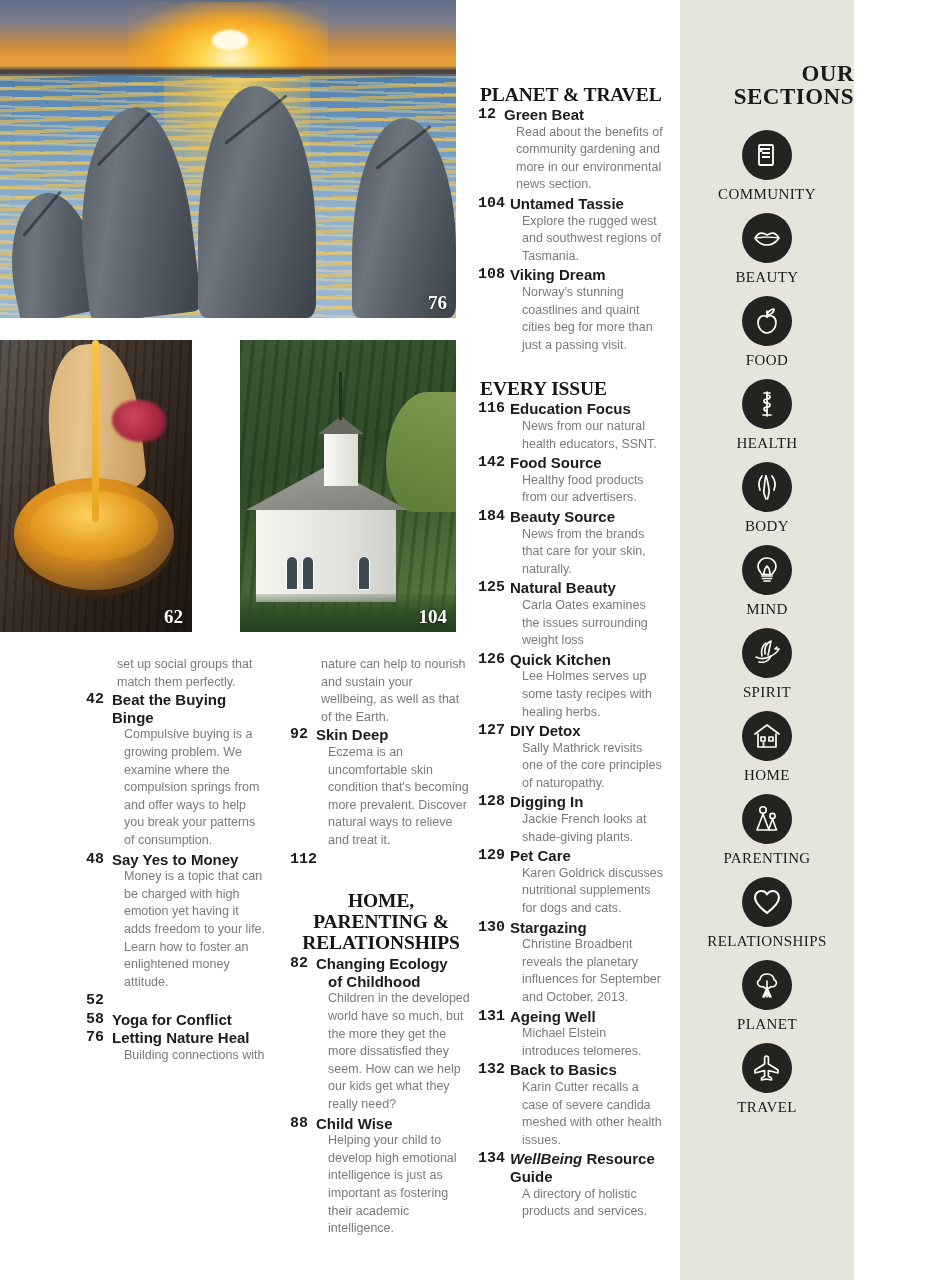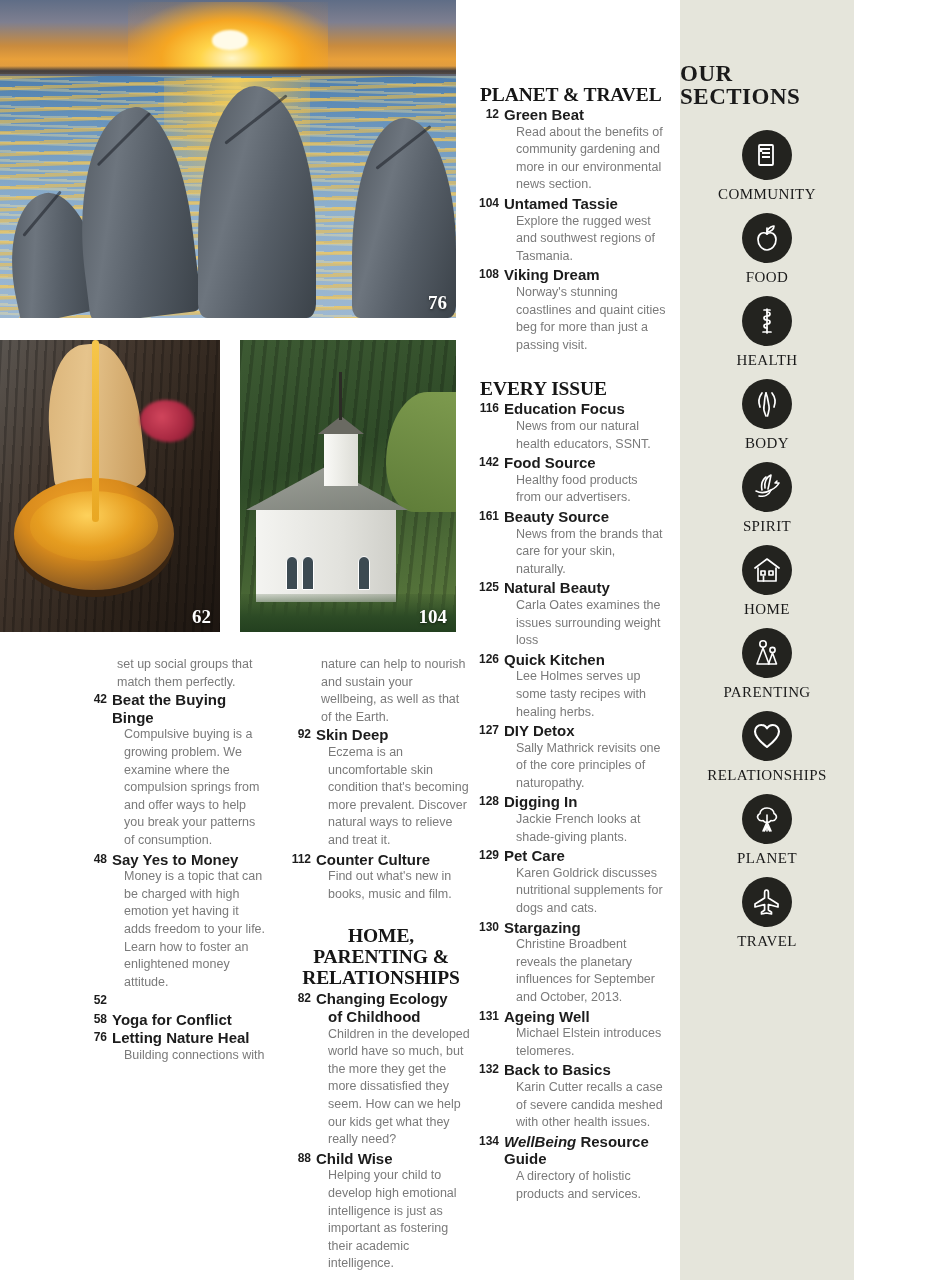--- a/index.html
+++ b/index.html
@@ -15,21 +15,21 @@
   
   #sections-sidebar {
     position:absolute; left:680px; top:0; width:174px; height:1280px;
     background:#e5e5db;
   }
   .sections-title {
     font-family:"Liberation Serif", serif;
     font-weight:bold;
     font-size:23px;
     letter-spacing:0.5px;
-    text-align:left;
+    text-align:right;
     color:#1a1a1a;
     line-height:1.0;
     margin-top:62px;
   }
   .sections-title span { display:block; }
   .section-list { margin-top:22px; }
   .section-item {
     display:flex; flex-direction:column; align-items:center;
     margin-bottom:10px;
   }
@@ -96,21 +96,21 @@
   #d1 { left:8px; width:88px; height:125px; border-radius:60% 46% 6% 6% / 82% 70% 6% 6%; transform:rotate(-12deg); }
   #d2 { left:78px; width:112px; height:210px; border-radius:64% 40% 8% 8% / 78% 62% 6% 6%; transform:rotate(-7deg); }
   #d3 { left:198px; width:118px; height:232px; border-radius:48% 52% 8% 8% / 66% 66% 6% 6%; }
   #d4 { left:352px; width:104px; height:200px; border-radius:50% 50% 8% 8% / 70% 66% 6% 6%; }
   .dolphin .mouth {
     position:absolute; left:16%; top:14%; width:66%; height:3px;
     background:rgba(25,30,36,.55); transform:rotate(-38deg); border-radius:2px;
   }
 
   
-  #photo-honey { left:0; top:340px; width:220px; height:292px; }
+  #photo-honey { left:0; top:340px; width:192px; height:292px; }
   #photo-honey .bg {
     position:absolute; inset:0;
     background:
       repeating-linear-gradient(93deg, rgba(0,0,0,.22) 0px, rgba(0,0,0,.22) 2px, rgba(255,255,255,0) 3px, rgba(255,255,255,0) 9px),
       linear-gradient(120deg,#5a5550 0%,#42362d 35%,#2b2119 70%,#1d1611 100%);
   }
   #photo-honey .bowl {
     position:absolute; left:14px; bottom:42px; width:160px; height:112px;
     border-radius:50%;
     background:radial-gradient(ellipse at 40% 30%, #f0a32a 0%, #d98b1c 40%, #8a5a23 72%, #53361a 100%);
@@ -196,23 +196,23 @@
     color:#161616;
     margin:0 0 2px 2px;
     line-height:1.08;
   }
   #col-mid .sec-head { margin-top:22px;text-align:center; }
   #col-right .sec-head { margin-bottom:1px; }
   #col-right .sec-head.second { margin-top:24px; }
 
   .entry { display:flex; margin-bottom:1px; }
   .entry .pg {
-    font-weight:bold; font-size:12px; color:#1c1c1c;
-    min-width:26px; text-align:right; padding-right:5px;
-    line-height:17.6px; flex:0 0 auto;
+    font-weight:bold; font-size:15px; color:#1c1c1c;
+    min-width:26px; text-align:left; padding-right:5px;
+    line-height:17.6px; flex:0 0 auto;font-family:Liberation Mono, monospace;
   }
   .entry .bodytext { flex:1 1 auto; }
   .entry .title {
     font-weight:bold; font-size:15px; color:#1c1c1c;
     line-height:17.6px;
   }
   .entry .title .ital { font-style:italic; }
   .entry .desc {
     font-size:12.5px; color:#7a7a7a; line-height:17.6px;
     padding-left:12px;
@@ -309,24 +309,20 @@
 
   <div class="entry">
     <div class="pg">92</div>
     <div class="bodytext">
       <div class="title">Skin Deep</div>
       <div class="desc">Eczema is an uncomfortable skin condition that's becoming more prevalent. Discover natural ways to relieve and treat it.</div>
     </div>
   </div>
   <div class="entry">
     <div class="pg">112</div>
-    <div class="bodytext">
-      <div class="title">Counter Culture</div>
-      <div class="desc">Find out what's new in books, music and film.</div>
-    </div>
   </div>
 
   <div class="sec-head">
     <span>HOME, PARENTING</span>
     <span>&amp; RELATIONSHIPS</span>
   </div>
 
   <div class="entry">
     <div class="pg">82</div>
     <div class="bodytext">
@@ -379,21 +375,21 @@
     </div>
   </div>
   <div class="entry">
     <div class="pg">142</div>
     <div class="bodytext">
       <div class="title">Food Source</div>
       <div class="desc">Healthy food products from our advertisers.</div>
     </div>
   </div>
   <div class="entry">
-    <div class="pg">161</div>
+    <div class="pg">184</div>
     <div class="bodytext">
       <div class="title">Beauty Source</div>
       <div class="desc">News from the brands that care for your skin, naturally.</div>
     </div>
   </div>
   <div class="entry">
     <div class="pg">125</div>
     <div class="bodytext">
       <div class="title">Natural Beauty</div>
       <div class="desc">Carla Oates examines the issues surrounding weight loss</div>
@@ -471,20 +467,31 @@
             <g fill="none" stroke="#fff" stroke-width="1.8" stroke-linejoin="round">
               <path d="M8 5 h12 a1 1 0 0 1 1 1 v18 a1 1 0 0 1 -1 1 h-12 a1 1 0 0 1 -1 -1 v-18 a1 1 0 0 1 1 -1 z"></path>
               <path d="M10 9 h8 M10 13 h8 M10 17 h8"></path>
               <path d="M9 8 v4" stroke-width="2.6"></path>
             </g>
           </svg>
       </div>
       <div class="section-label">COMMUNITY</div>
     </div>
 
+    <div class="section-item">
+      <div class="section-icon">
+        <svg width="32" height="32" viewBox="0 0 32 32">
+            <g fill="none" stroke="#fff" stroke-width="1.7" stroke-linejoin="round">
+              <path d="M4 16 C8 10 11 10 16 13 C21 10 24 10 28 16 C24 22 20 23 16 23 C12 23 8 22 4 16 Z"></path>
+              <path d="M4 16 C10 15 22 15 28 16"></path>
+            </g>
+          </svg>
+      </div>
+      <div class="section-label">BEAUTY</div>
+    </div>
 
     <div class="section-item">
       <div class="section-icon">
         <svg width="30" height="30" viewBox="0 0 30 30">
             <g fill="none" stroke="#fff" stroke-width="1.7" stroke-linecap="round" stroke-linejoin="round">
               <path d="M15 11 C11 8 6 11 6 16.5 C6 22 10 27 15 27 C20 27 24 22 24 16.5 C24 11 19 8 15 11 Z"></path>
               <path d="M15 11 v-6"></path>
               <path d="M15 8 C17 4 21 3 22 3 C22 6 19 9 15 9"></path>
             </g>
           </svg>
@@ -513,20 +520,32 @@
               <path d="M10 4 C7 8 6 13 8 18"></path>
               <path d="M20 4 C23 8 24 13 22 18"></path>
               <path d="M14 4 C12 9 13 13 12 17 C11 21 13 24 14 27"></path>
               <path d="M14 4 C16 9 16 13 17 17 C18 21 16 24 15.5 27"></path>
             </g>
           </svg>
       </div>
       <div class="section-label">BODY</div>
     </div>
 
+    <div class="section-item">
+      <div class="section-icon">
+        <svg width="30" height="30" viewBox="0 0 30 30">
+            <g fill="none" stroke="#fff" stroke-width="1.7" stroke-linecap="round" stroke-linejoin="round">
+              <path d="M15 3 C9.5 3 6 7 6 11.5 C6 15 8.5 17 10 19.5 h10 C21.5 17 24 15 24 11.5 C24 7 20.5 3 15 3 Z"></path>
+              <path d="M10 21 h10 M10.5 23.5 h9 M12 26 h6"></path>
+              <path d="M12 19 C12 15 13 13 15 11 C17 13 18 15 18 19"></path>
+            </g>
+          </svg>
+      </div>
+      <div class="section-label">MIND</div>
+    </div>
 
     <div class="section-item">
       <div class="section-icon">
         <svg width="32" height="32" viewBox="0 0 32 32">
             <g fill="none" stroke="#fff" stroke-width="1.6" stroke-linecap="round" stroke-linejoin="round">
               <path d="M5 20 C9 22 15 22 20 19 C24 17 27 14 28 12 L24 12 L26 10"></path>
               <path d="M20 19 C18 24 13 26 8 25"></path>
               <path d="M14 17 C13 12 15 6 20 4 C19 9 18 14 17 18"></path>
               <path d="M11 19 C10 14 11 9 15 6"></path>
             </g>

